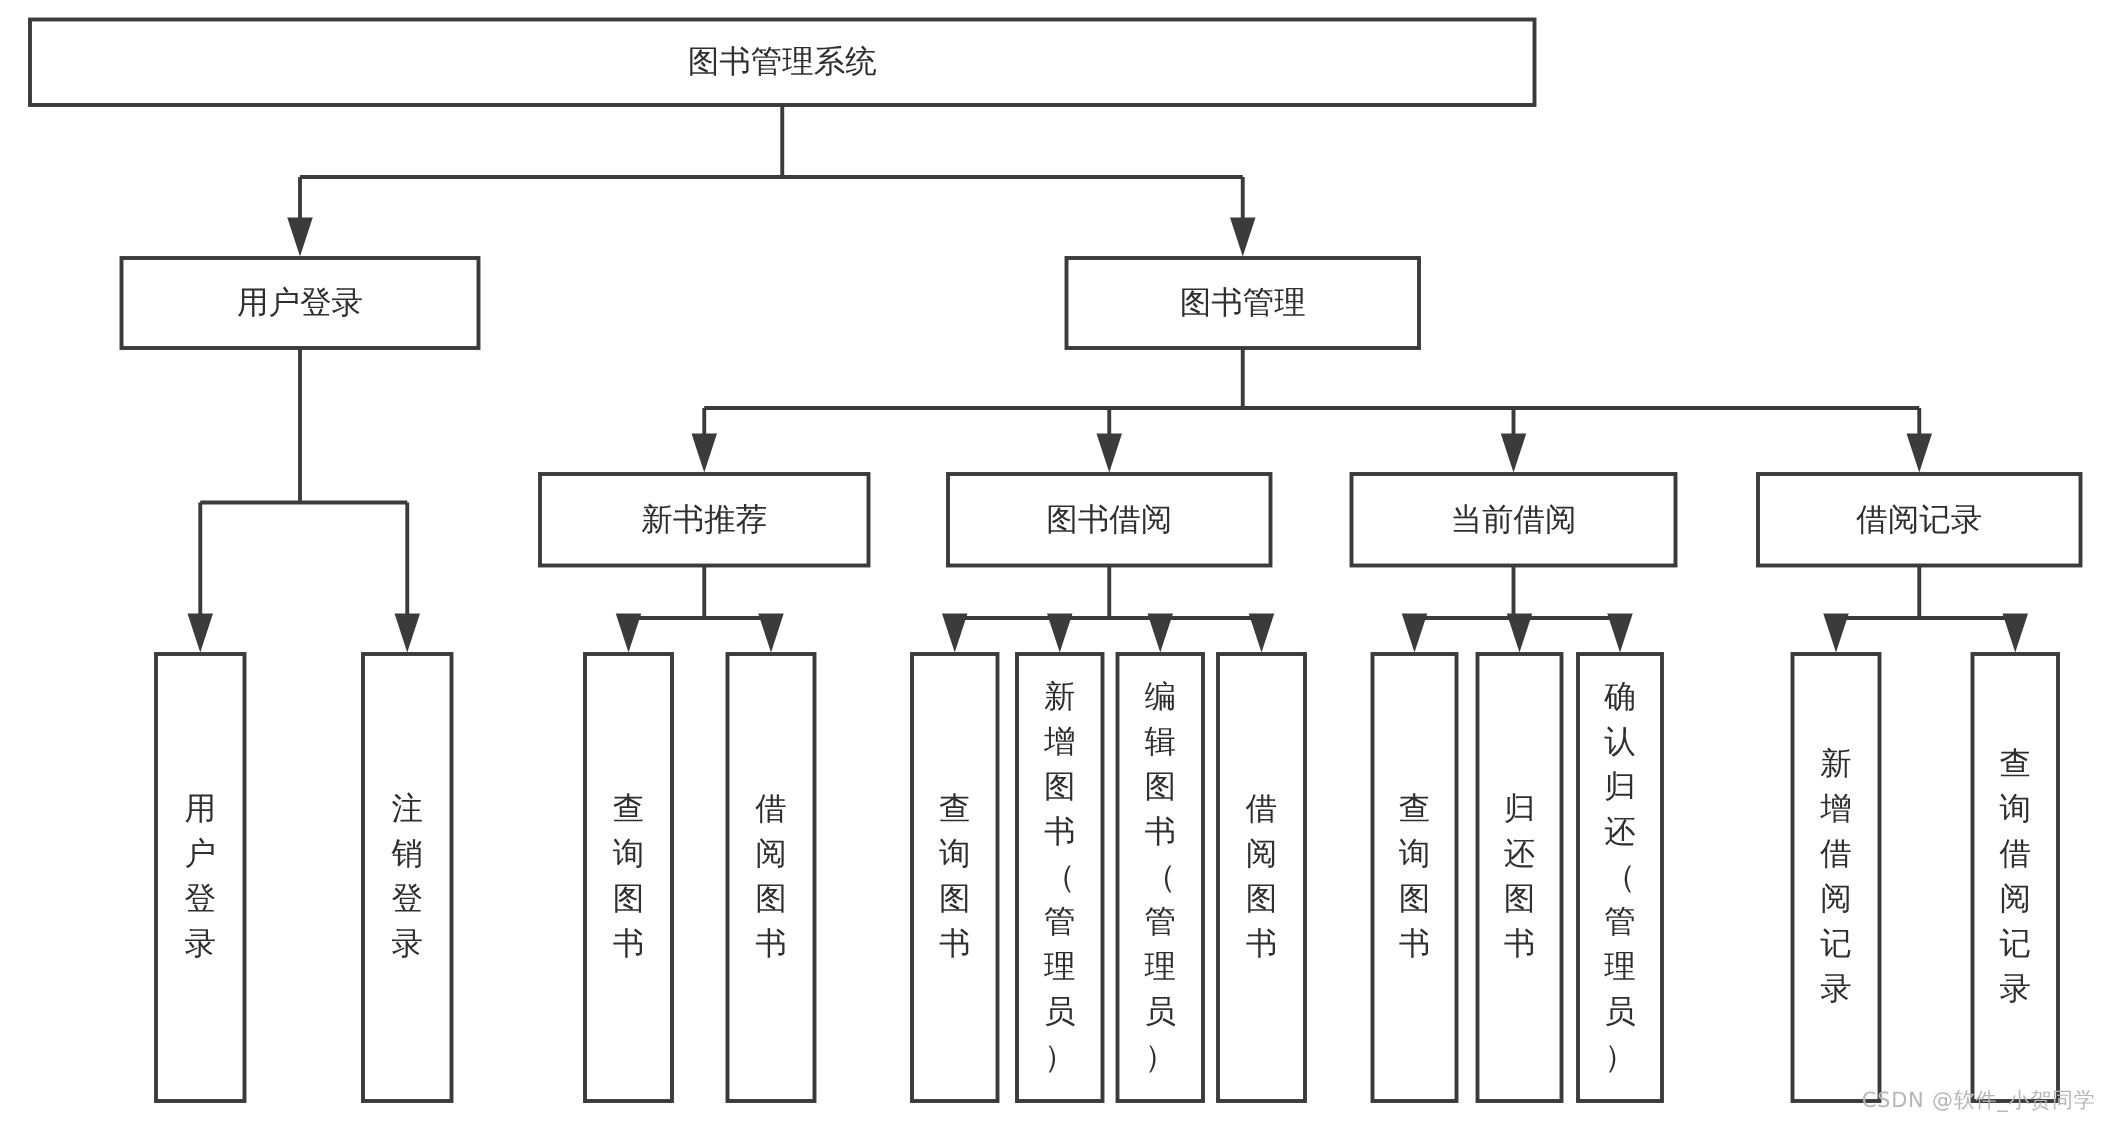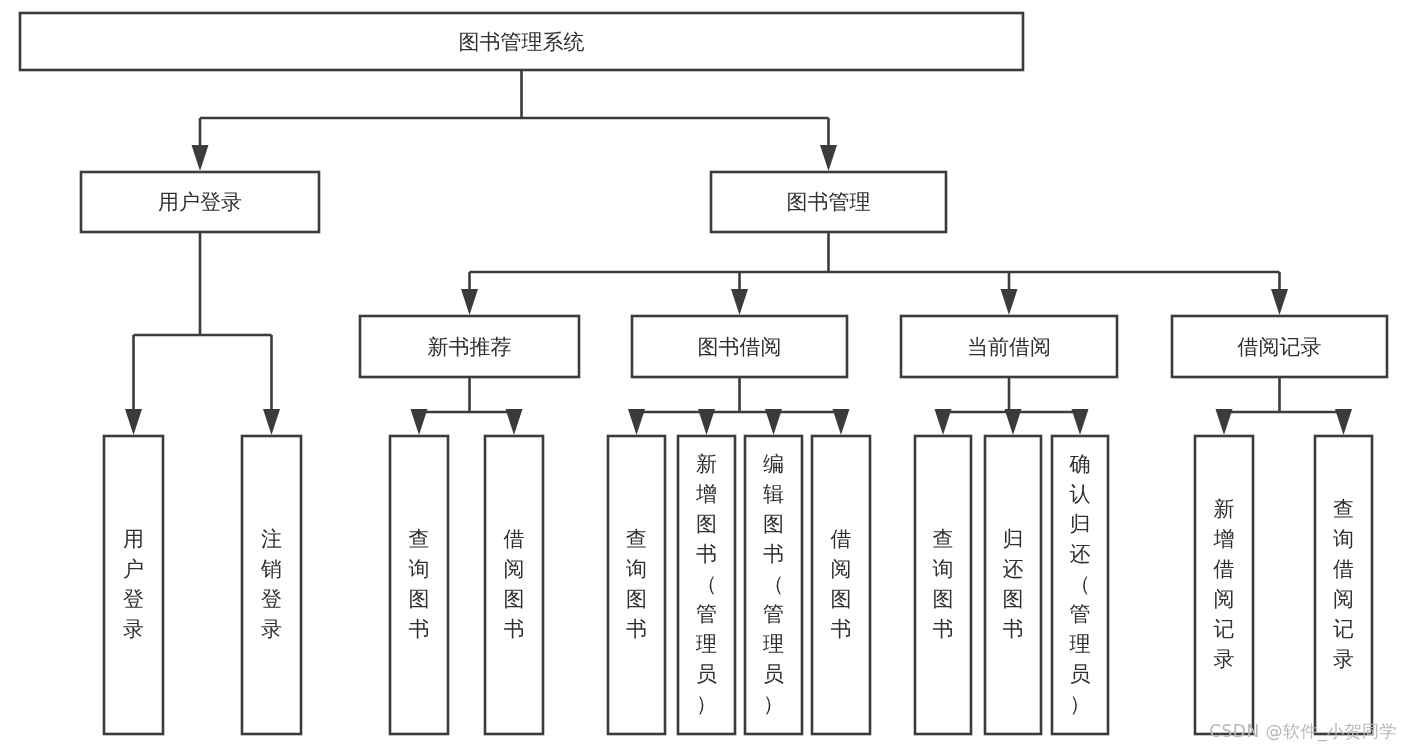--- a/index.html
+++ b/index.html
@@ -50,21 +50,21 @@
   }
   .arrow-head {
     fill: #3b3b3b;
     stroke: none;
   }
   .watermark {
     position: absolute;
     right: 8px;
     bottom: 4px;
     font-family: "DejaVu Sans", "Liberation Sans", sans-serif;
-    font-size: 17px;
+    font-size: 14px;
     color: #b7b7b7;
     letter-spacing: 0.5px;
     white-space: nowrap;
     user-select: none;
   }
 </style>
 </head>
 <body>
 
 <div id="diagram-root">

